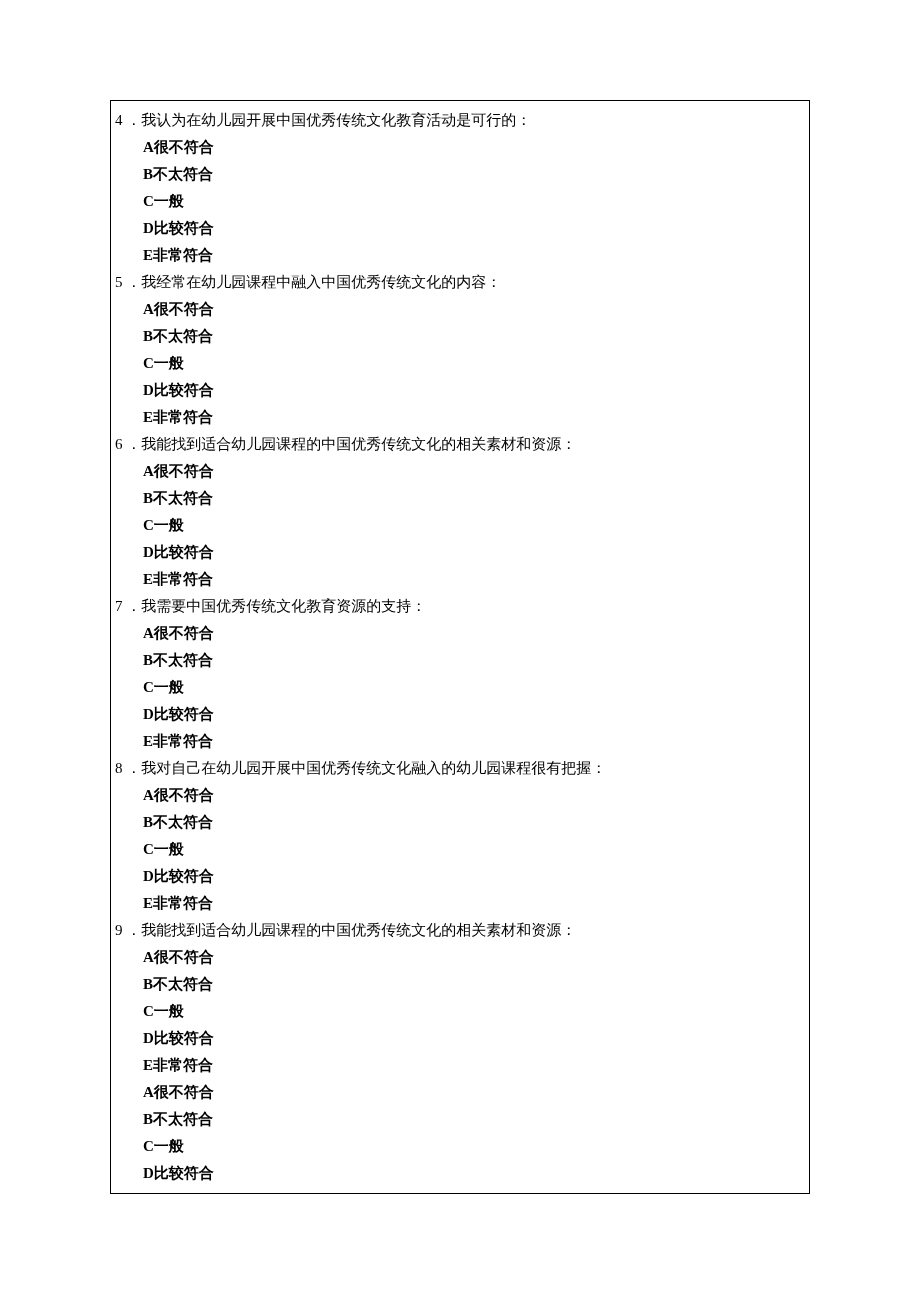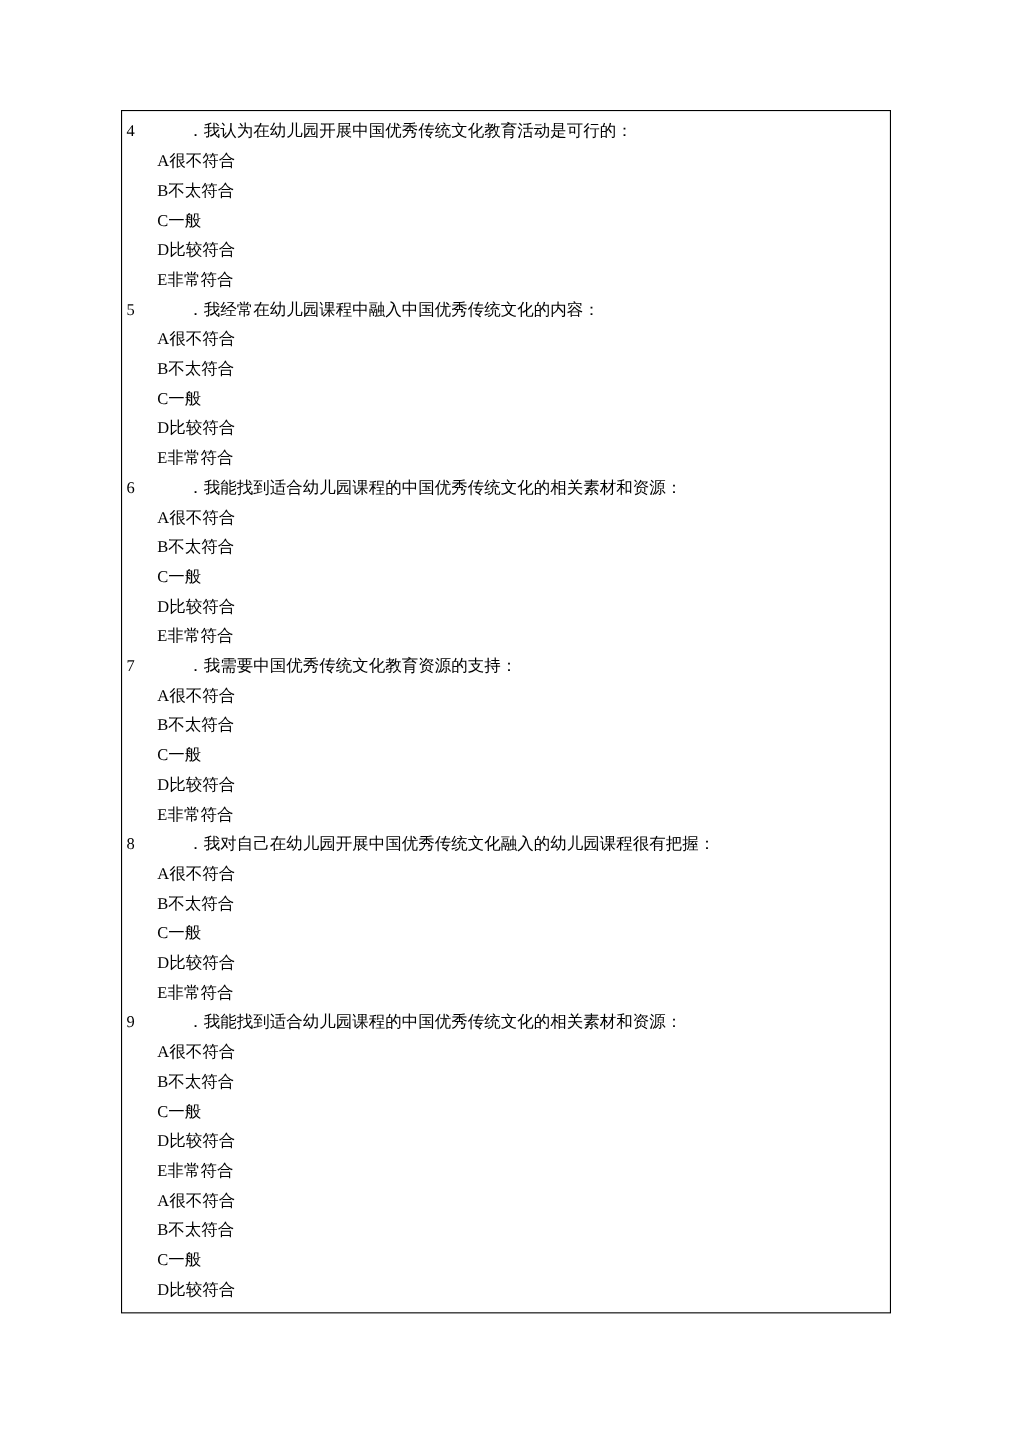--- a/index.html
+++ b/index.html
@@ -17,24 +17,24 @@
     }
     .question {
       display: flex;
       align-items: baseline;
     }
     .qnum {
       white-space: pre;
     }
     .qtext {
       flex: 1;
-      margin-left: 44px;
     }
     .option {
       padding-left: 28px;
+      font-weight: bold;
     }
   </style>
 </head>
 <body>
 
 <div class="content-box" id="box">
     <div class="question">
       <span class="qnum">4 </span>
       <span class="qtext">．我认为在幼儿园开展中国优秀传统文化教育活动是可行的：</span>
     </div>

